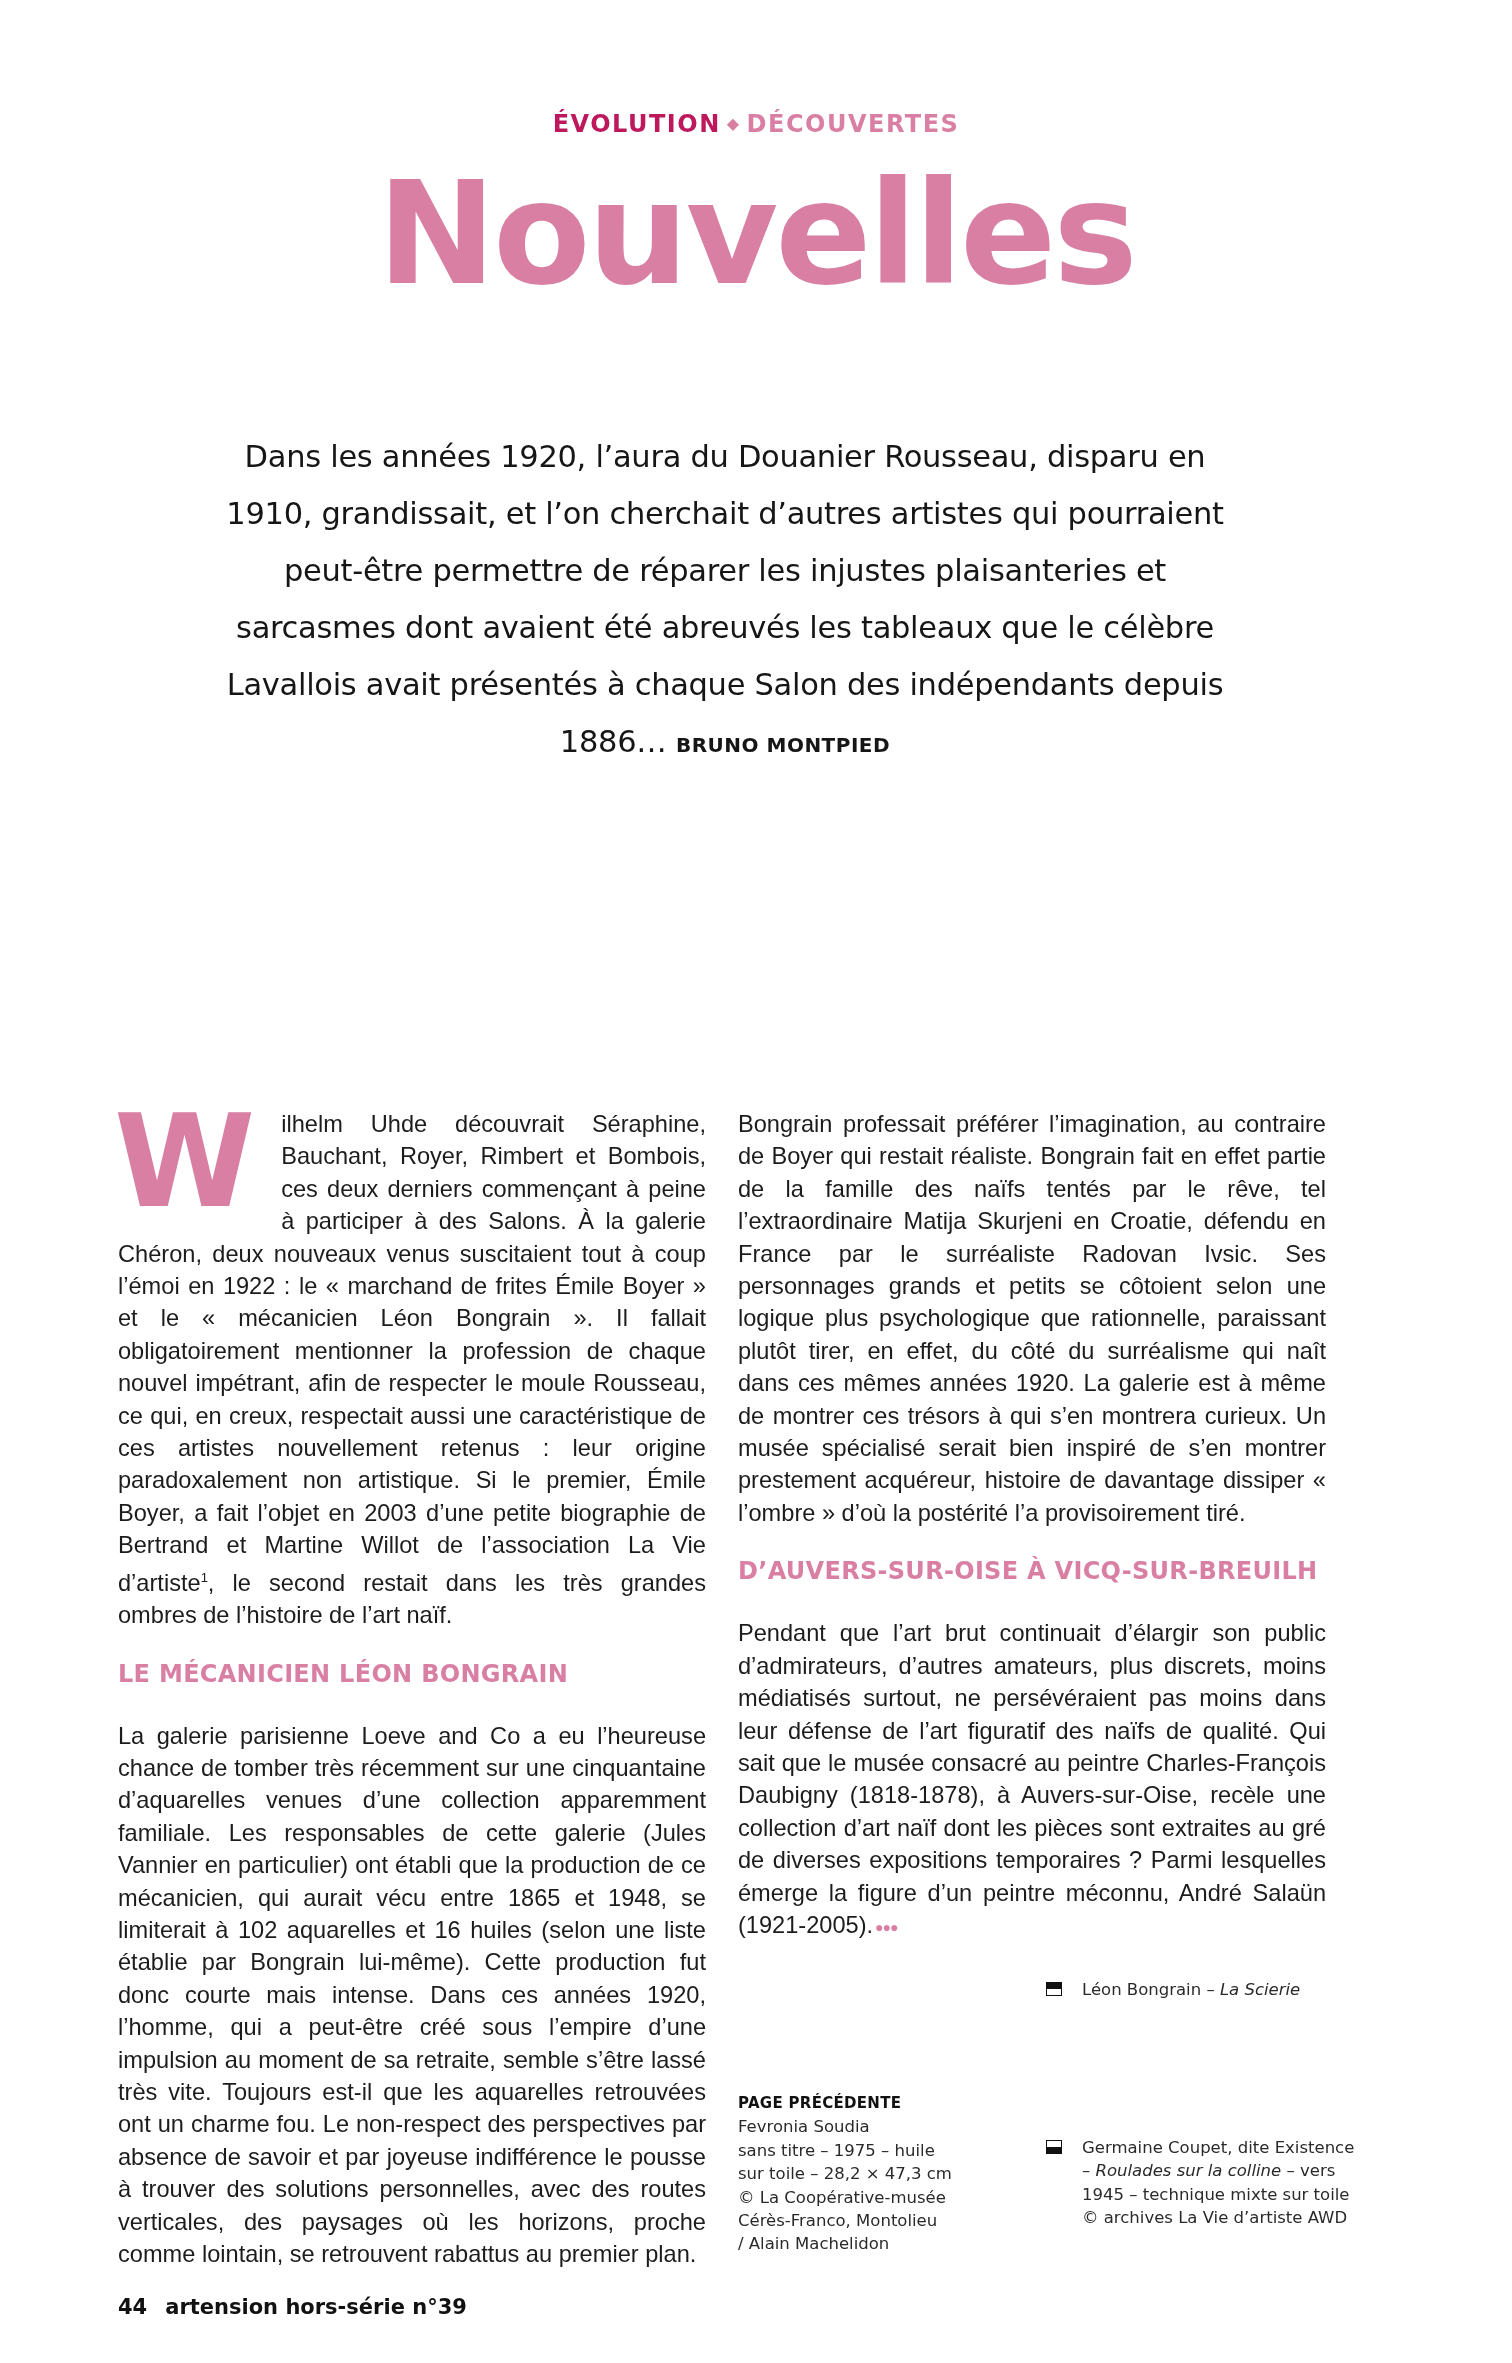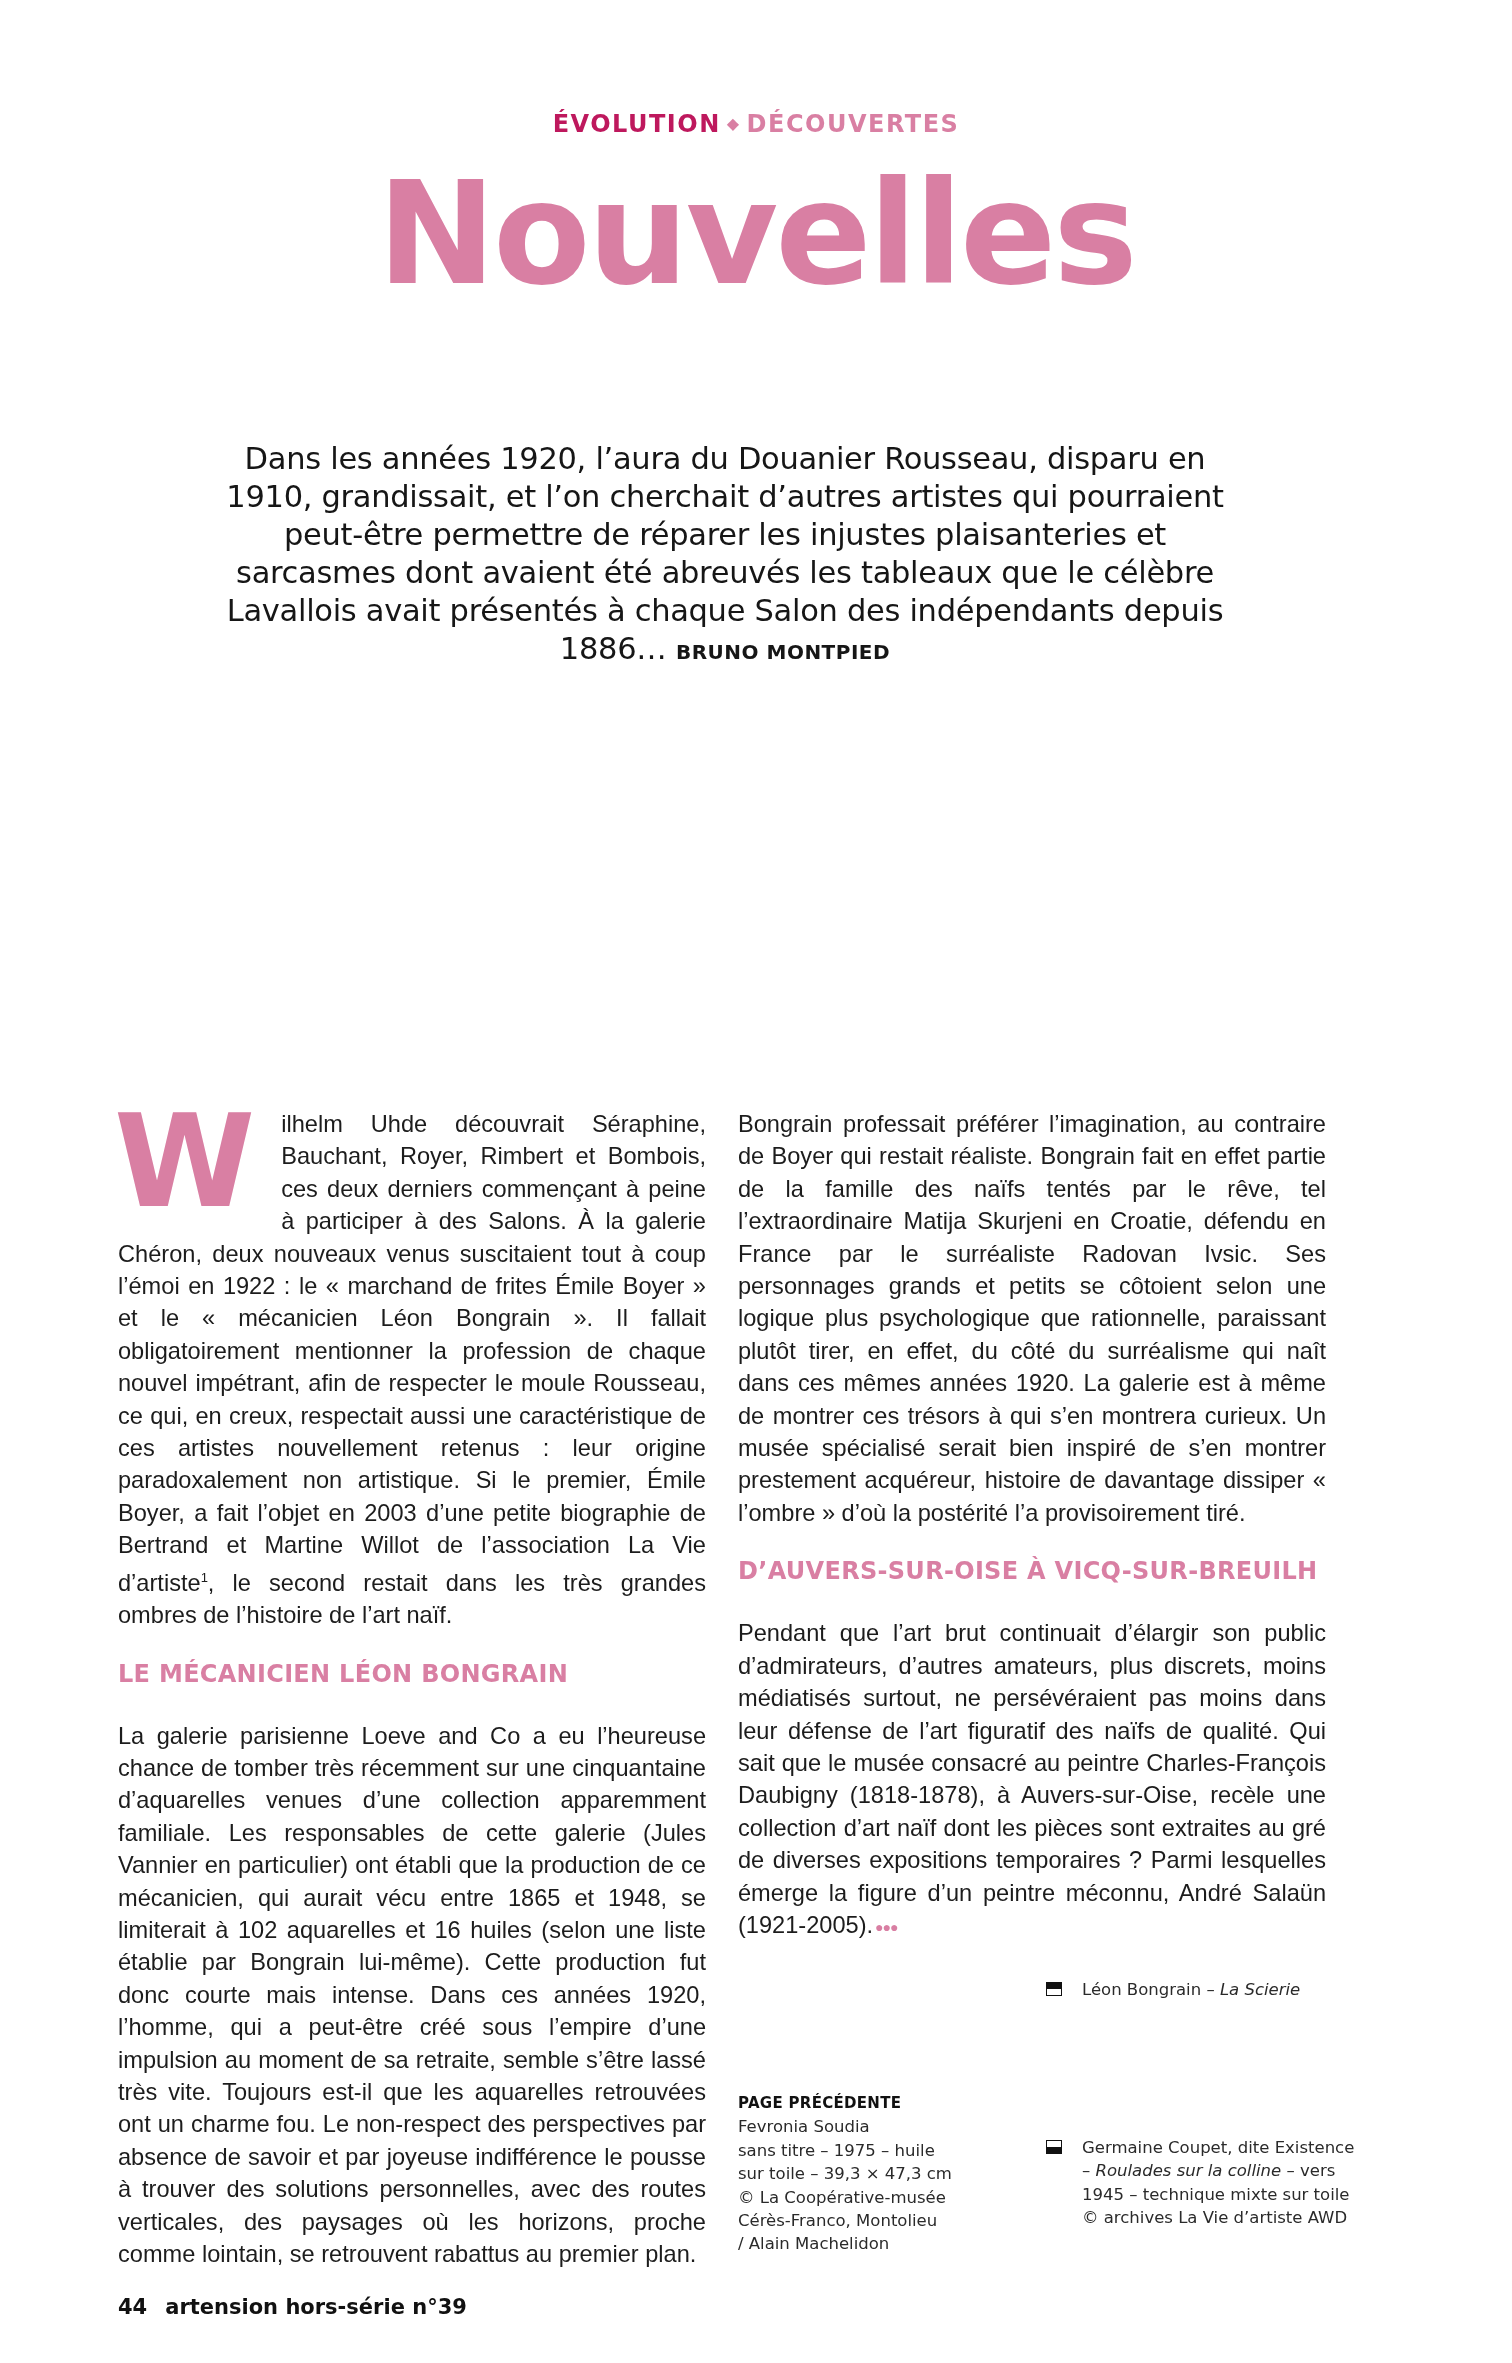--- a/index.html
+++ b/index.html
@@ -6,21 +6,21 @@
   body { width: 1512px; height: 2363px; position: relative; overflow: hidden; color: #1a1a1a; font-family: "Liberation Sans", sans-serif; }
   .abs { position: absolute; }
 
   .kicker { left: 0; width: 1512px; top: 110px; text-align: center; font-family: "DejaVu Sans", sans-serif; font-weight: bold; font-size: 24px; letter-spacing: 1.5px; }
   .kicker .k1 { color: #be185d; }
   .kicker .sep { color: #d97fa3; font-size: 16px; vertical-align: 3px; margin: 0 6px; }
   .kicker .k2 { color: #d97fa3; }
 
   .title { left: 0; width: 1512px; top: 168px; text-align: center; color: #d97fa3; font-family: "DejaVu Sans", sans-serif; font-weight: bold; font-size: 142px; line-height: 132px; letter-spacing: -3px; }
 
-  .lede { left: 200px; width: 1050px; top: 440px; text-align: center; font-family: "DejaVu Sans", sans-serif; font-size: 30.5px; line-height: 38px; color: #161616; letter-spacing: -0.3px; }
+  .lede { left: 200px; width: 1050px; top: 428px; text-align: center; font-family: "DejaVu Sans", sans-serif; font-size: 30.5px; line-height: 57px; color: #161616; letter-spacing: -0.3px; }
   .lede .byline { font-weight: bold; font-size: 20px; letter-spacing: 0.5px; }
 
   .col { font-family: "Liberation Sans", sans-serif; font-size: 23.6px; line-height: 32.4px; color: #1c1c1c; text-align: justify; }
   .col p { margin: 0; }
   .col-left { left: 118px; width: 588px; top: 1108px; }
   .col-right { left: 738px; width: 588px; top: 1108px; }
 
   .dropcap { float: left; color: #d97fa3; font-family: "DejaVu Sans", sans-serif; font-weight: bold; font-size: 128px; line-height: 96px; height: 96px; margin: 6px 30px 0 -4px; letter-spacing: -4px; }
 
   .subhead { color: #d97fa3; font-family: "DejaVu Sans", sans-serif; font-weight: bold; font-size: 24px; letter-spacing: 0.3px; text-align: left; margin: 26px 0 30px 0; line-height: 32px; }
@@ -69,21 +69,21 @@
 <div class="abs col col-right">
   <p>Bongrain professait préférer l’imagination, au contraire de Boyer qui restait réaliste. Bongrain fait en effet partie de la famille des naïfs tentés par le rêve, tel l’extraordinaire Matija Skurjeni en Croatie, défendu en France par le surréaliste Radovan Ivsic. Ses personnages grands et petits se côtoient selon une logique plus psychologique que rationnelle, paraissant plutôt tirer, en effet, du côté du surréalisme qui naît dans ces mêmes années 1920. La galerie est à même de montrer ces trésors à qui s’en montrera curieux. Un musée spécialisé serait bien inspiré de s’en montrer prestement acquéreur, histoire de davantage dissiper « l’ombre » d’où la postérité l’a provisoirement tiré.</p>
   <div class="subhead">D’AUVERS-SUR-OISE À VICQ-SUR-BREUILH</div>
   <p><span>Pendant que l’art brut continuait d’élargir son public d’admirateurs, d’autres amateurs, plus discrets, moins médiatisés surtout, ne persévéraient pas moins dans leur défense de l’art figuratif des naïfs de qualité. Qui sait que le musée consacré au peintre Charles-François Daubigny (1818-1878), à Auvers-sur-Oise, recèle une collection d’art naïf dont les pièces sont extraites au gré de diverses expositions temporaires ? Parmi lesquelles émerge la figure d’un peintre méconnu, André Salaün (1921-2005).</span><span class="more-dots">●●●</span></p>
 </div>
 
 <div class="abs cap cap-prev">
   <div class="cap-title">PAGE PRÉCÉDENTE</div>
   <div>Fevronia Soudia</div>
   <div>sans titre – 1975 – huile</div>
-  <div>sur toile – 39,3 × 47,3 cm</div>
+  <div>sur toile – 28,2 × 47,3 cm</div>
   <div>© La Coopérative-musée</div>
   <div>Cérès-Franco, Montolieu</div>
   <div>/ Alain Machelidon</div>
 </div>
 
 <div class="abs cap cap-right cap-1">
   <span class="icon top"></span>
   <div class="txt">
     <span>Léon Bongrain – </span><em>La Scierie</em><br>
   </div>

